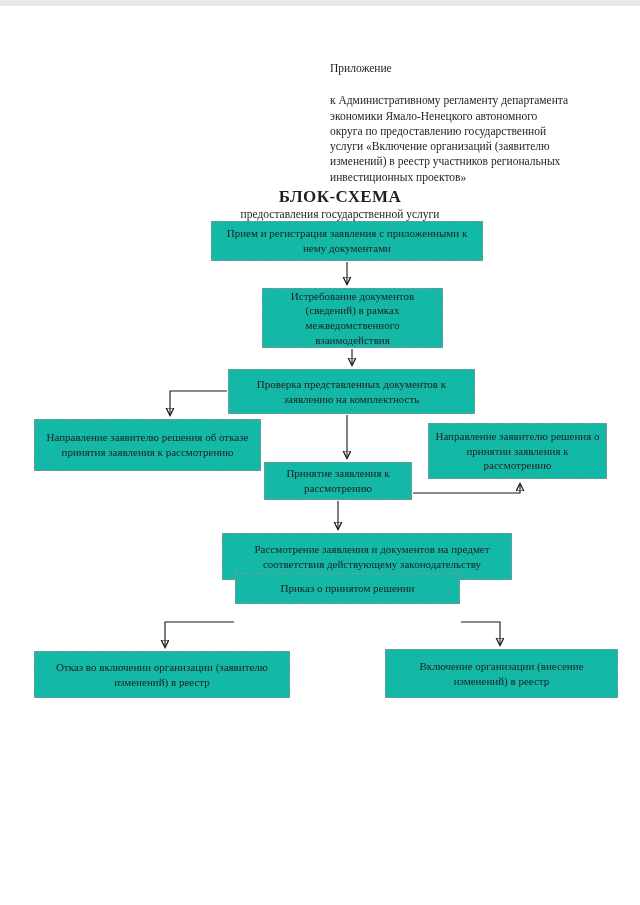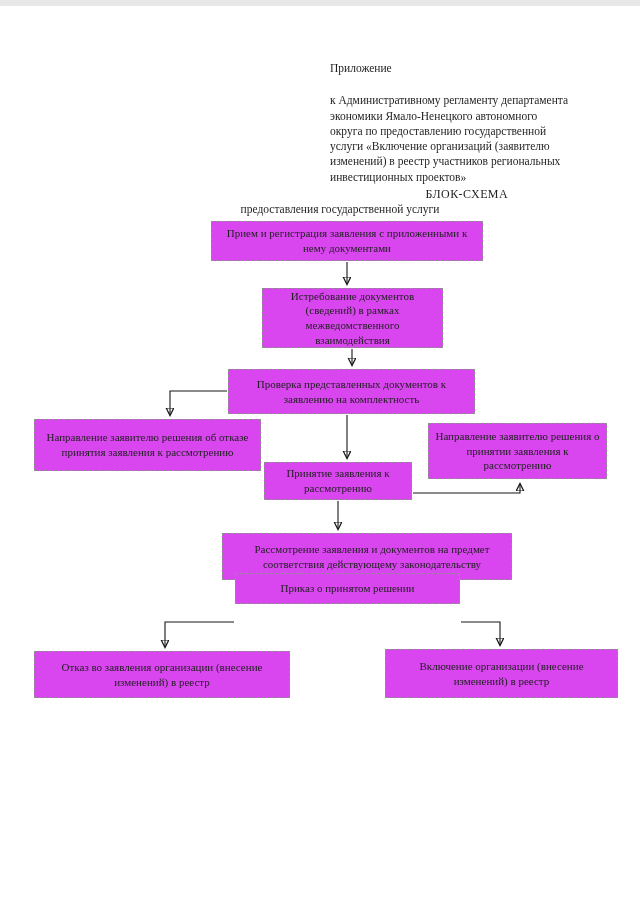--- a/index.html
+++ b/index.html
@@ -17,27 +17,27 @@
     position:absolute;left:330px;top:55px;width:278px;
     font-size:11.5px;line-height:1.33;
   }
   .appendix-label{margin-bottom:17px;}
   .appendix-text span{display:block;}
   
   .title-block{
     position:absolute;left:172px;top:181px;width:336px;
     text-align:center;
   }
-  .doc-title{font-weight:normal;font-size:12px;letter-spacing:.4px;text-align:right;}
+  .doc-title{font-weight:bold;font-size:17px;letter-spacing:.4px;}
   .doc-subtitle{font-size:11.5px;margin-top:1px;}
   
   .node{
     position:absolute;
     border:1px dashed #8f8f8f;
-    background:#d946ef;
+    background:#14b8a6;
     display:flex;align-items:center;justify-content:center;
     text-align:center;
     font-size:11px;line-height:1.32;
     padding:2px 6px;box-sizing:border-box;
   }
   .n-intake{left:211px;top:215px;width:272px;height:40px;}
   .n-interagency{left:262px;top:282px;width:181px;height:60px;}
   .n-check{left:228px;top:363px;width:247px;height:45px;}
   .n-refusal-notice{left:34px;top:413px;width:227px;height:52px;}
   .n-acceptance-notice{left:428px;top:417px;width:179px;height:56px;}
@@ -95,16 +95,16 @@
   </svg>
 
   <div class="node n-intake">Прием и регистрация заявления с приложенными к нему документами</div>
   <div class="node n-interagency">Истребование документов (сведений) в рамках межведомственного взаимодействия</div>
   <div class="node n-check">Проверка представленных документов к заявлению на комплектность</div>
   <div class="node n-refusal-notice">Направление заявителю решения об отказе принятия заявления к рассмотрению</div>
   <div class="node n-acceptance-notice">Направление заявителю решения о принятии заявления к рассмотрению</div>
   <div class="node n-acceptance">Принятие заявления к рассмотрению</div>
   <div class="node n-review">Рассмотрение заявления и документов на предмет соответствия действующему законодательству</div>
   <div class="node n-order">Приказ о принятом решении</div>
-  <div class="node n-refusal-result">Отказ во заявления организации (внесение изменений) в реестр</div>
+  <div class="node n-refusal-result">Отказ во включении организации (заявителю изменений) в реестр</div>
   <div class="node n-inclusion-result">Включение организации (внесение изменений) в реестр</div>
 
 </div>
 
 </body></html>

